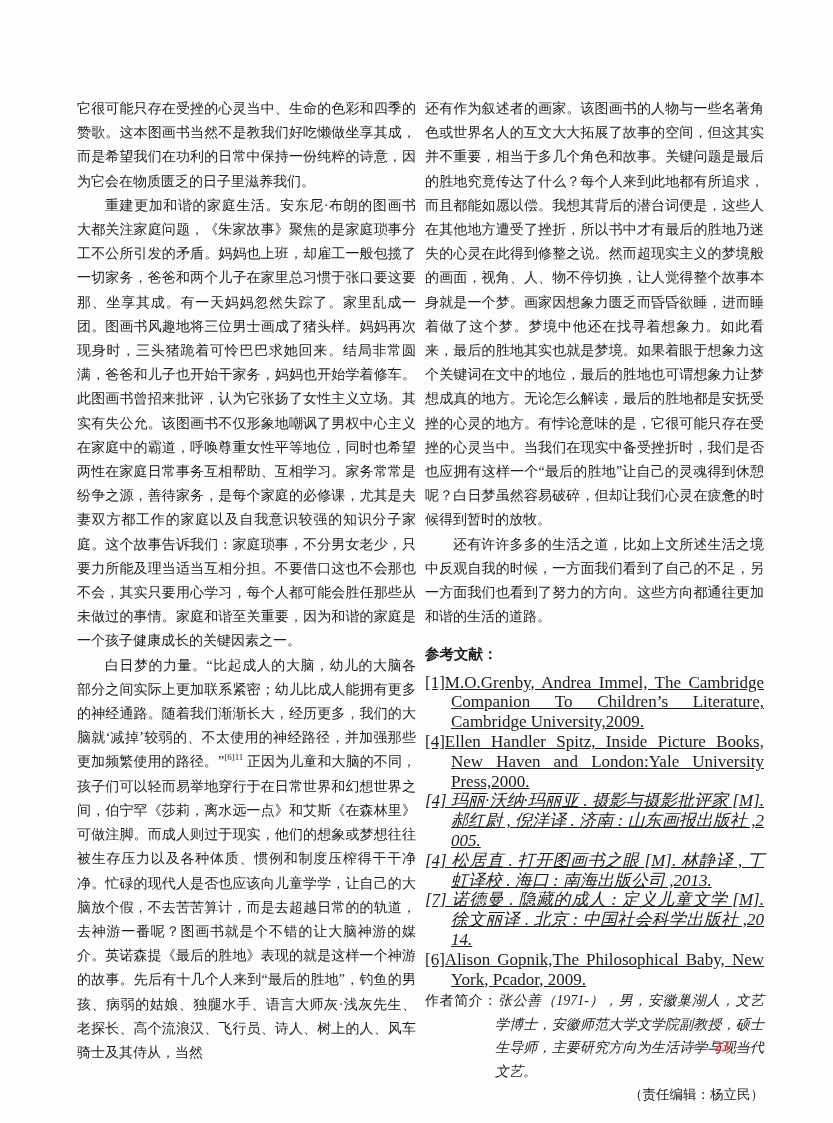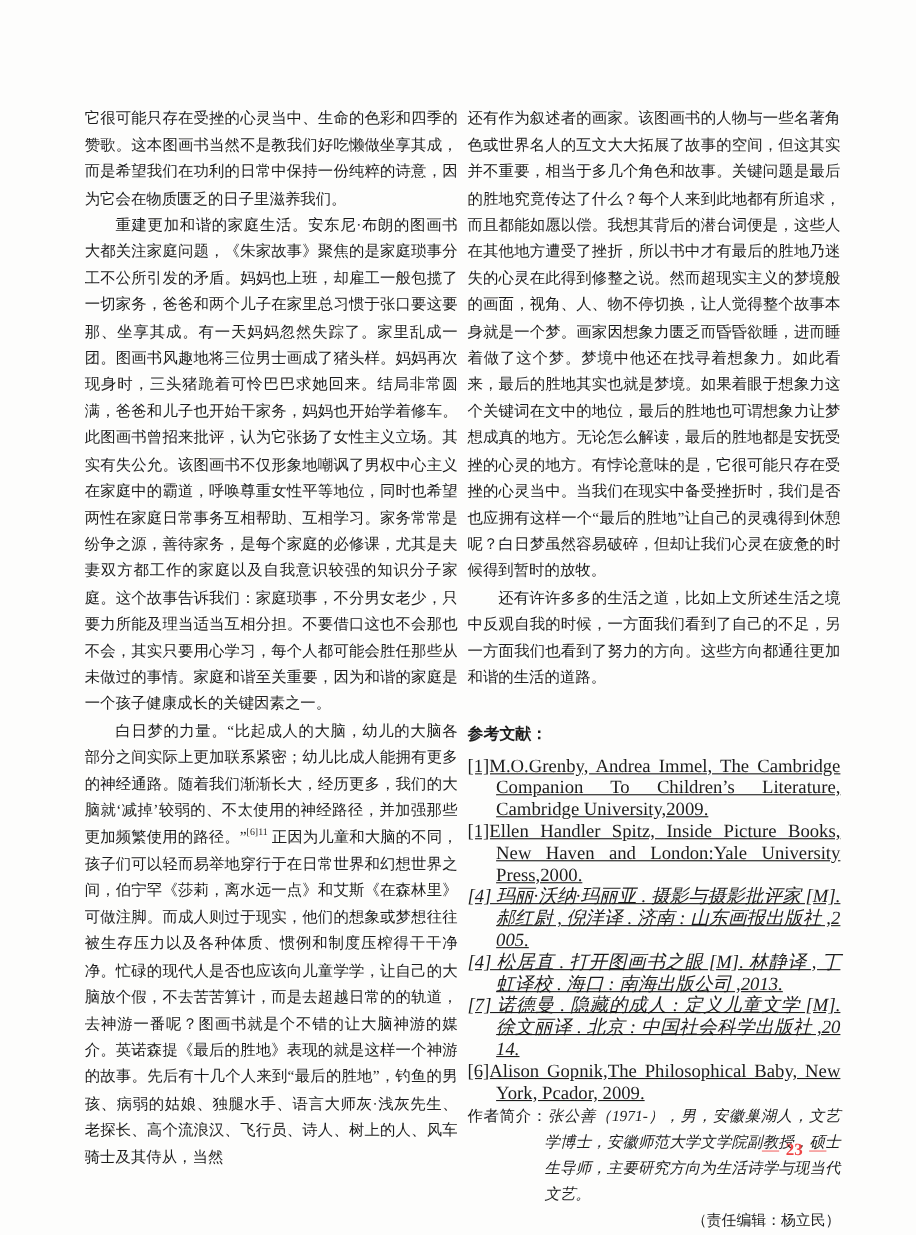--- a/index.html
+++ b/index.html
@@ -16,21 +16,21 @@
     font-size:14px; line-height:24.2px;
     text-align:justify; text-justify:inter-ideograph;
     word-break:break-all;
   }
   .col-left  { left:77px;  }
   .col-right { left:425px; }
   .text-col p { margin:0; }
   p.indent { text-indent:2em; }
   sup.note-ref { font-size:9px; line-height:0; vertical-align:super; letter-spacing:0; }
 
-  .refs { margin-top:27px; }
+  .refs { margin-top:13px; }
   .refs-heading {
     font-size:14.5px; font-weight:bold; margin:0 0 6px 0;
     text-indent:0; font-family:"Liberation Sans","DejaVu Sans",sans-serif;
   }
   .ref {
     font-size:17px; line-height:19.8px;
     padding-left:26px; text-indent:-26px;
     margin:0; word-break:normal; overflow-wrap:break-word;text-decoration:underline;
   }
   .ref.zh { font-style:italic; word-break:break-all; }
@@ -67,21 +67,21 @@
     </p>
   </div>
 
   <div class="text-col col-right">
     <p>还有作为叙述者的画家。该图画书的人物与一些名著角色或世界名人的互文大大拓展了故事的空间，但这其实并不重要，相当于多几个角色和故事。关键问题是最后的胜地究竟传达了什么？每个人来到此地都有所追求，而且都能如愿以偿。我想其背后的潜台词便是，这些人在其他地方遭受了挫折，所以书中才有最后的胜地乃迷失的心灵在此得到修整之说。然而超现实主义的梦境般的画面，视角、人、物不停切换，让人觉得整个故事本身就是一个梦。画家因想象力匮乏而昏昏欲睡，进而睡着做了这个梦。梦境中他还在找寻着想象力。如此看来，最后的胜地其实也就是梦境。如果着眼于想象力这个关键词在文中的地位，最后的胜地也可谓想象力让梦想成真的地方。无论怎么解读，最后的胜地都是安抚受挫的心灵的地方。有悖论意味的是，它很可能只存在受挫的心灵当中。当我们在现实中备受挫折时，我们是否也应拥有这样一个“最后的胜地”让自己的灵魂得到休憩呢？白日梦虽然容易破碎，但却让我们心灵在疲惫的时候得到暂时的放牧。</p>
     <p class="indent">还有许许多多的生活之道，比如上文所述生活之境中反观自我的时候，一方面我们看到了自己的不足，另一方面我们也看到了努力的方向。这些方向都通往更加和谐的生活的道路。</p>
 
     <div class="refs">
       <h3 class="refs-heading">参考文献：</h3>
       <p class="ref en">[1]M.O.Grenby, Andrea Immel, The Cambridge Companion To Children’s Literature, Cambridge University,2009.</p>
-      <p class="ref en">[1]Ellen Handler Spitz, Inside Picture Books, New Haven and London:Yale University Press,2000.</p>
+      <p class="ref en">[4]Ellen Handler Spitz, Inside Picture Books, New Haven and London:Yale University Press,2000.</p>
       <p class="ref zh">[4] 玛丽·沃纳·玛丽亚 . 摄影与摄影批评家 [M]. 郝红尉 , 倪洋译 . 济南 : 山东画报出版社 ,2005.</p>
       <p class="ref zh">[4] 松居直 . 打开图画书之眼 [M]. 林静译 , 丁虹译校 . 海口 : 南海出版公司 ,2013.</p>
       <p class="ref zh">[7] 诺德曼 . 隐藏的成人 : 定义儿童文学 [M]. 徐文丽译 . 北京 : 中国社会科学出版社 ,2014.</p>
       <p class="ref en">[6]Alison Gopnik,The Philosophical Baby, New York, Pcador, 2009.</p>
     </div>
 
     <div>
       <p class="author">
         <span class="label">作者简介：</span><span>张公善（1971-），男，安徽巢湖人，文艺学博士，安徽师范大学文学院副教授，硕士生导师，主要研究方向为生活诗学与现当代文艺。</span>
       </p>

